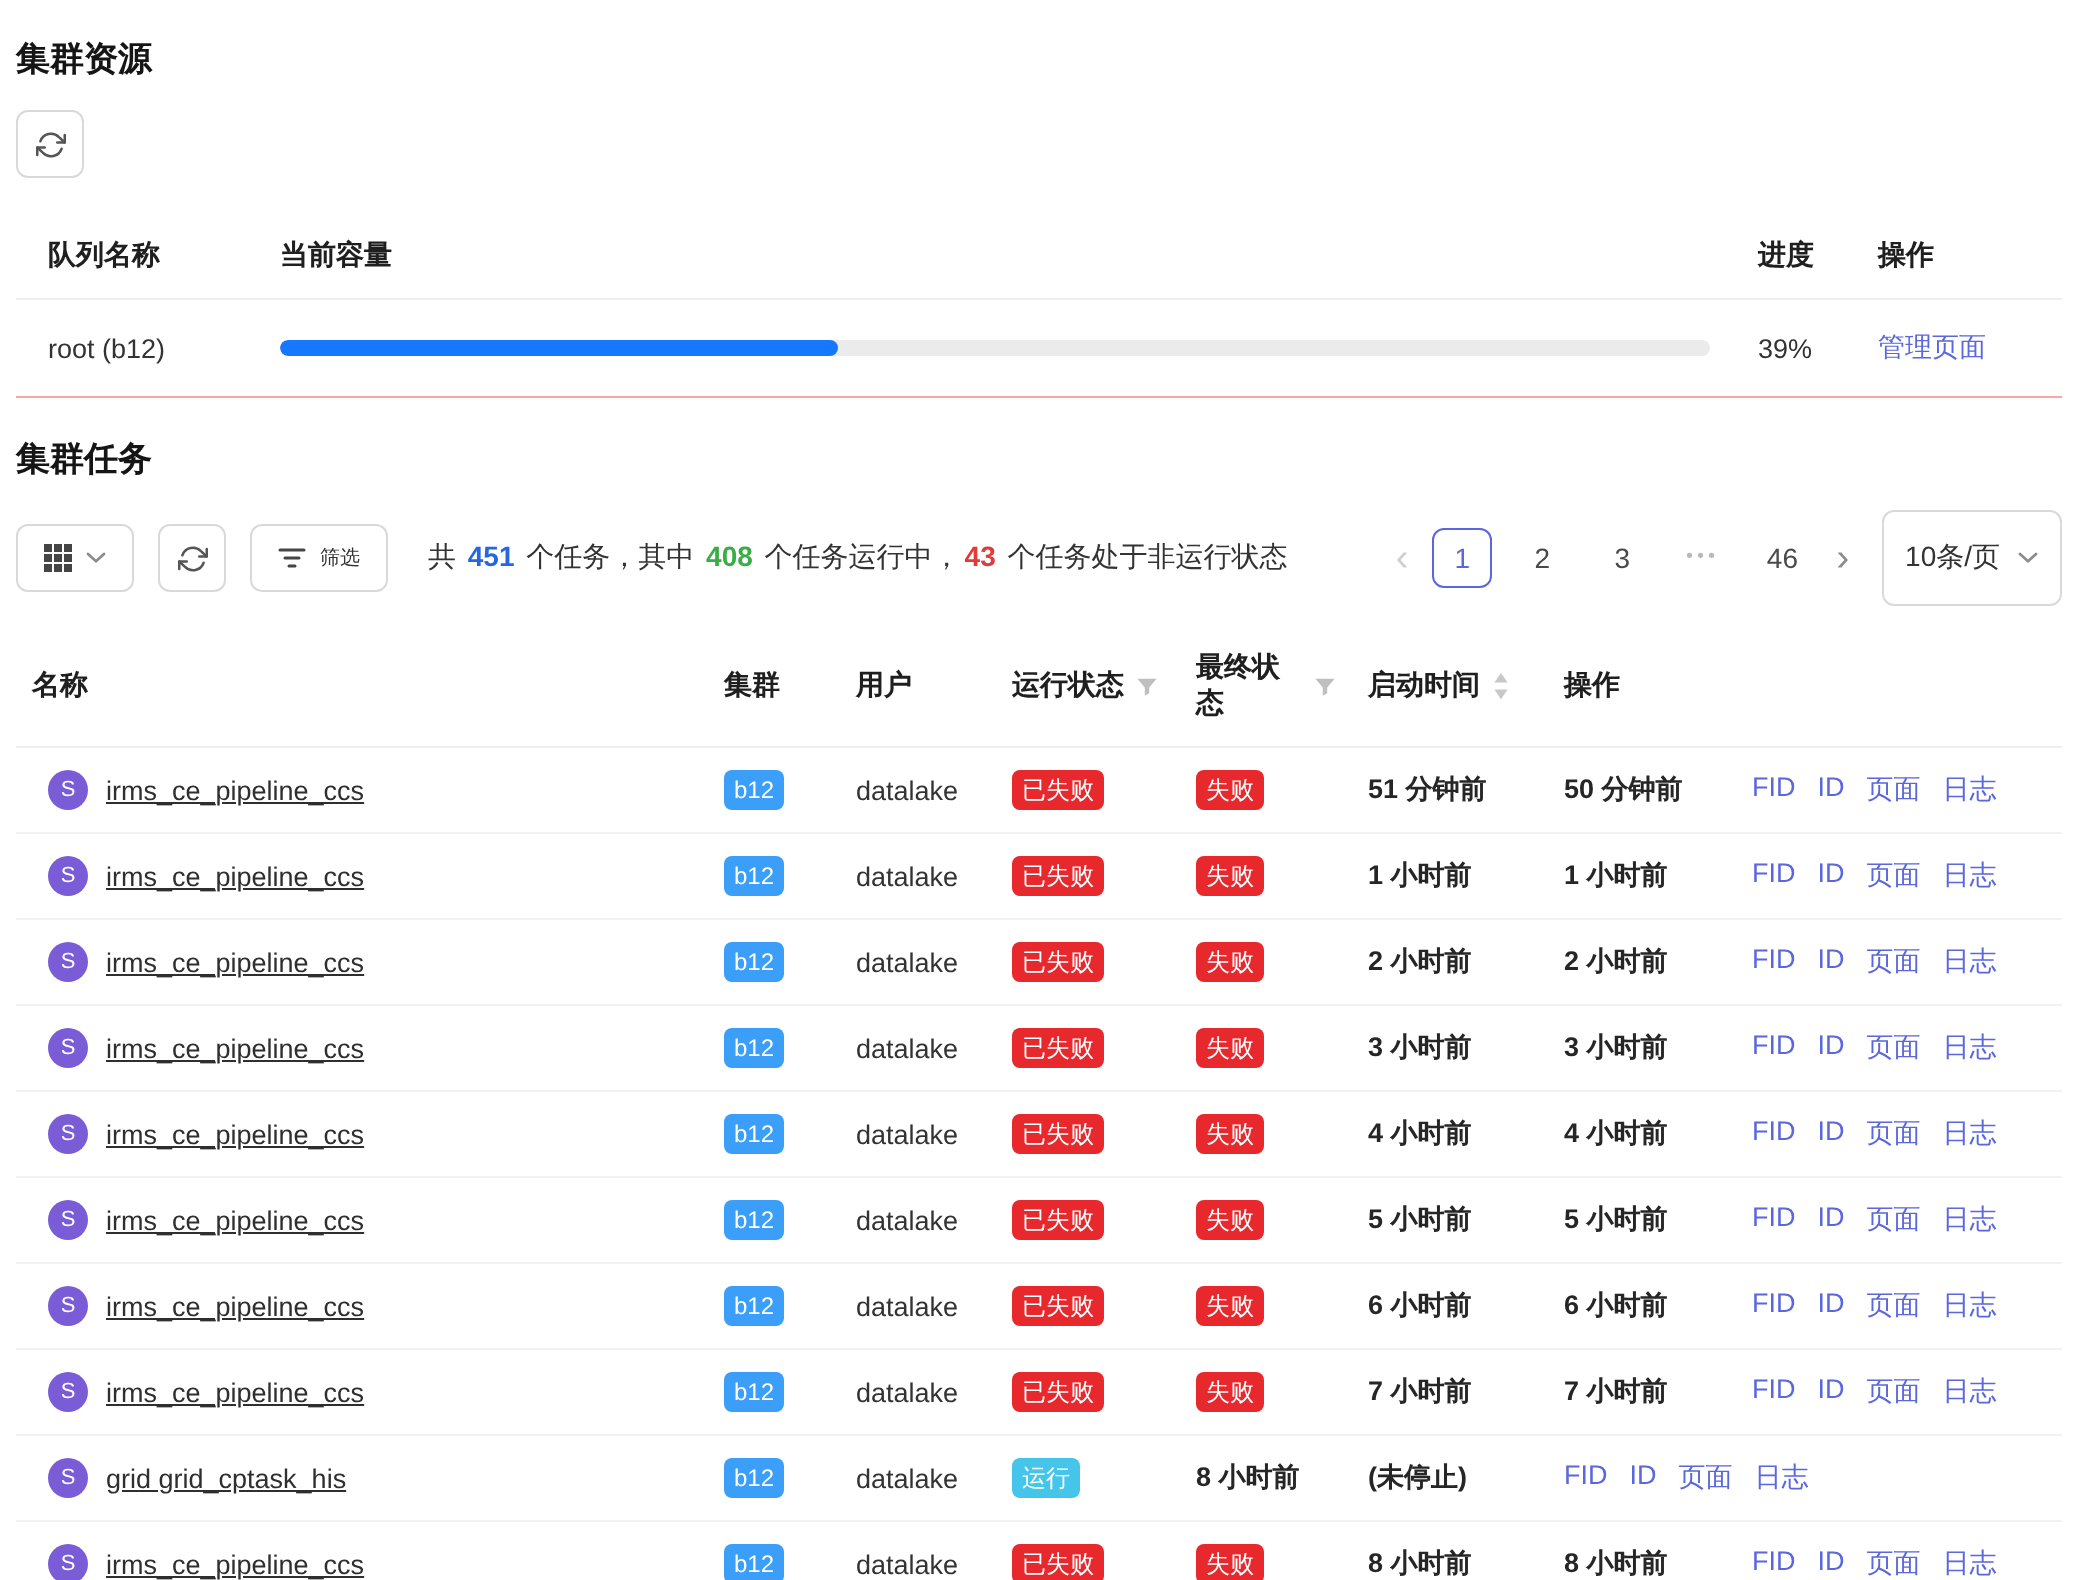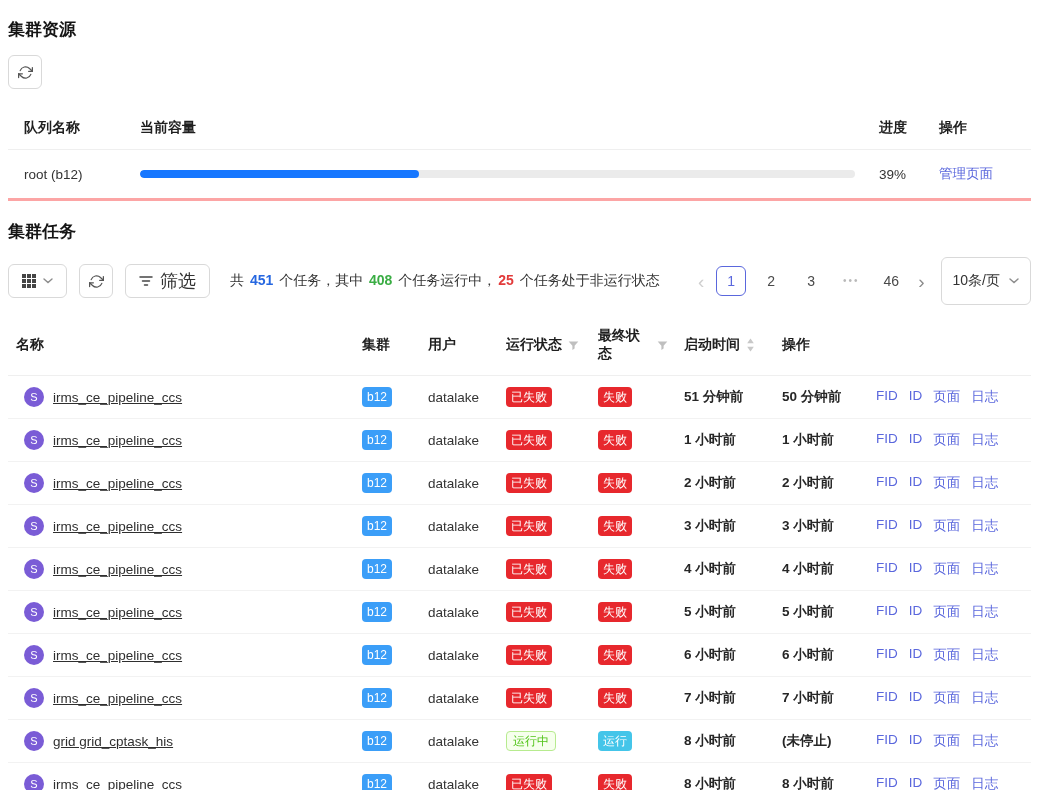--- a/index.html
+++ b/index.html
@@ -15,30 +15,30 @@
   .tasks-title { margin-top: 19px; }
 
   .icon-btn {
     width: 34px; height: 34px; border: 1px solid #d9d9d9; border-radius: 6px;
     background: #fff; display: inline-flex; align-items: center; justify-content: center;
     cursor: pointer; padding: 0;
   }
   .btn {
     height: 34px; border: 1px solid #d9d9d9; border-radius: 6px; background: #fff;
     display: inline-flex; align-items: center; gap: 7px; padding: 0 13px;
-    font-size: 18px; color: #333; cursor: pointer;
+    font-size: 10px; color: #333; cursor: pointer;
   }
   .icon { display: inline-flex; align-items: center; }
 
   
   .queue-table { margin-top: 18px; }
   .q-grid { display: grid; grid-template-columns: 124px 1fr 60px 100px; align-items: center; }
   .q-header { border-bottom: 1px solid #efefef; }
   .q-header .q-cell { padding: 12px 8px; font-size: 14px; font-weight: 600; color: #1f1f1f; }
-  .q-row { border-bottom: 3px solid #fca5a5; }
+  .q-row { border-bottom: 1px solid #fca5a5; }
   .q-cell { padding: 15px 8px; font-size: 13.5px; color: #333; }
   .q-cell:first-child { padding-left: 16px; }
   .q-capacity { padding-right: 16px; }
   .progress { height: 8px; border-radius: 4px; background: var(--progress-track, #ebebeb); overflow: hidden; }
   .progress-fill { height: 100%; border-radius: 4px; background: var(--progress, #1677ff); }
 
   
   .toolbar { display: flex; align-items: center; gap: 12px; margin: 14px 0 10px; }
   .summary { font-size: 14px; color: #333; margin-left: 8px; flex: 1; white-space: nowrap; }
   .summary .num { font-weight: 700; margin: 12px 2px; }
@@ -167,21 +167,21 @@
       <span class="icon">
         <svg width="14" height="12" viewBox="0 0 14 12" stroke="#454545" stroke-width="1.5" stroke-linecap="round">
             <line x1="1" y1="2" x2="13" y2="2"></line>
             <line x1="3.5" y1="6" x2="10.5" y2="6"></line>
             <line x1="5.5" y1="10" x2="8.5" y2="10"></line>
           </svg>
       </span>
       <span>筛选</span>
     </button>
 
-    <div class="summary"><span>共 </span><span class="num total">451</span><span> 个任务，其中 </span><span class="num running">408</span><span> 个任务运行中，</span><span class="num stopped">25</span><span> 个任务处于非运行状态</span></div>
+    <div class="summary"><span>共 </span><span class="num total">451</span><span> 个任务，其中 </span><span class="num running">408</span><span> 个任务运行中，</span><span class="num stopped">43</span><span> 个任务处于非运行状态</span></div>
 
     <div class="pagination">
       <span class="page-nav prev">‹</span>
       <div class="page-items">
           <div class="page-item active">1</div>
           <div class="page-item">2</div>
           <div class="page-item">3</div>
           <div class="page-item ellipsis">•••</div>
           <div class="page-item">46</div>
         </div>
@@ -441,23 +441,20 @@
   <div class="t-grid t-row">
     <div class="t-cell c-name">
       <span class="avatar">S</span>
       <span class="task-name">grid grid_cptask_his</span>
     </div>
     <div class="t-cell">
       <span class="tag tag-cluster">b12</span>
     </div>
     <div class="t-cell">datalake</div>
     <div class="t-cell">
-      <span class="tag tag-running">运行中</span>
-    </div>
-    <div class="t-cell">
       <span class="tag tag-run">运行</span>
     </div>
     <div class="t-cell time">8 小时前</div>
     <div class="t-cell time">(未停止)</div>
     <div class="t-cell actions">
             <a class="op-link">FID</a>
             <a class="op-link">ID</a>
             <a class="op-link">页面</a>
             <a class="op-link">日志</a>
           </div>

